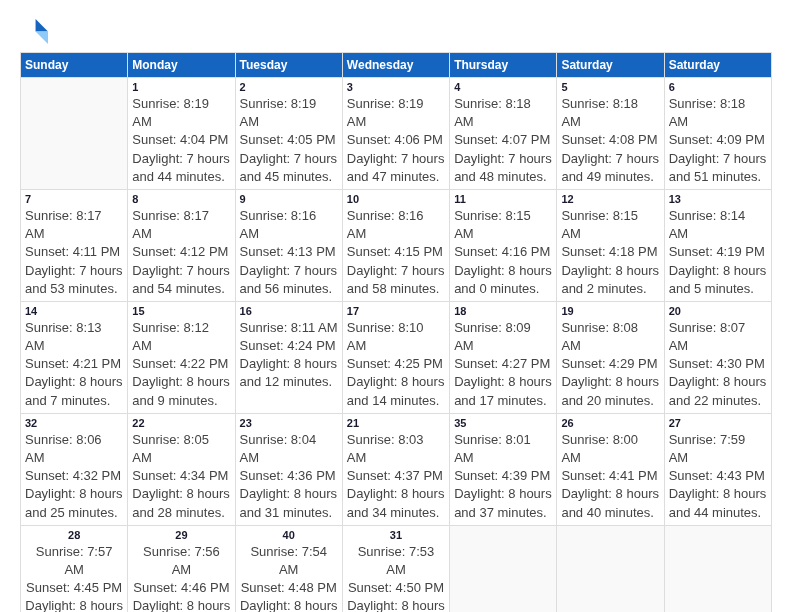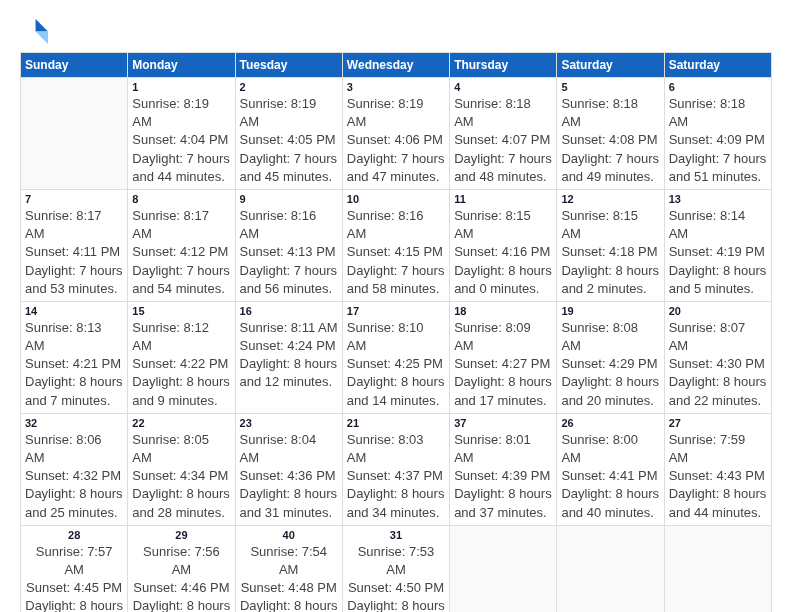--- a/index.html
+++ b/index.html
@@ -237,21 +237,21 @@
           </td>
           <td>
             <span class="day-number">23</span>
             <div class="day-info">Sunrise: 8:04 AM<br>Sunset: 4:36 PM<br>Daylight: 8 hours and 31 minutes.</div>
           </td>
           <td>
             <span class="day-number">21</span>
             <div class="day-info">Sunrise: 8:03 AM<br>Sunset: 4:37 PM<br>Daylight: 8 hours and 34 minutes.</div>
           </td>
           <td>
-            <span class="day-number">37</span>
+            <span class="day-number">35</span>
             <div class="day-info">Sunrise: 8:01 AM<br>Sunset: 4:39 PM<br>Daylight: 8 hours and 37 minutes.</div>
           </td>
           <td>
             <span class="day-number">26</span>
             <div class="day-info">Sunrise: 8:00 AM<br>Sunset: 4:41 PM<br>Daylight: 8 hours and 40 minutes.</div>
           </td>
           <td>
             <span class="day-number">27</span>
             <div class="day-info">Sunrise: 7:59 AM<br>Sunset: 4:43 PM<br>Daylight: 8 hours and 44 minutes.</div>
           </td>

